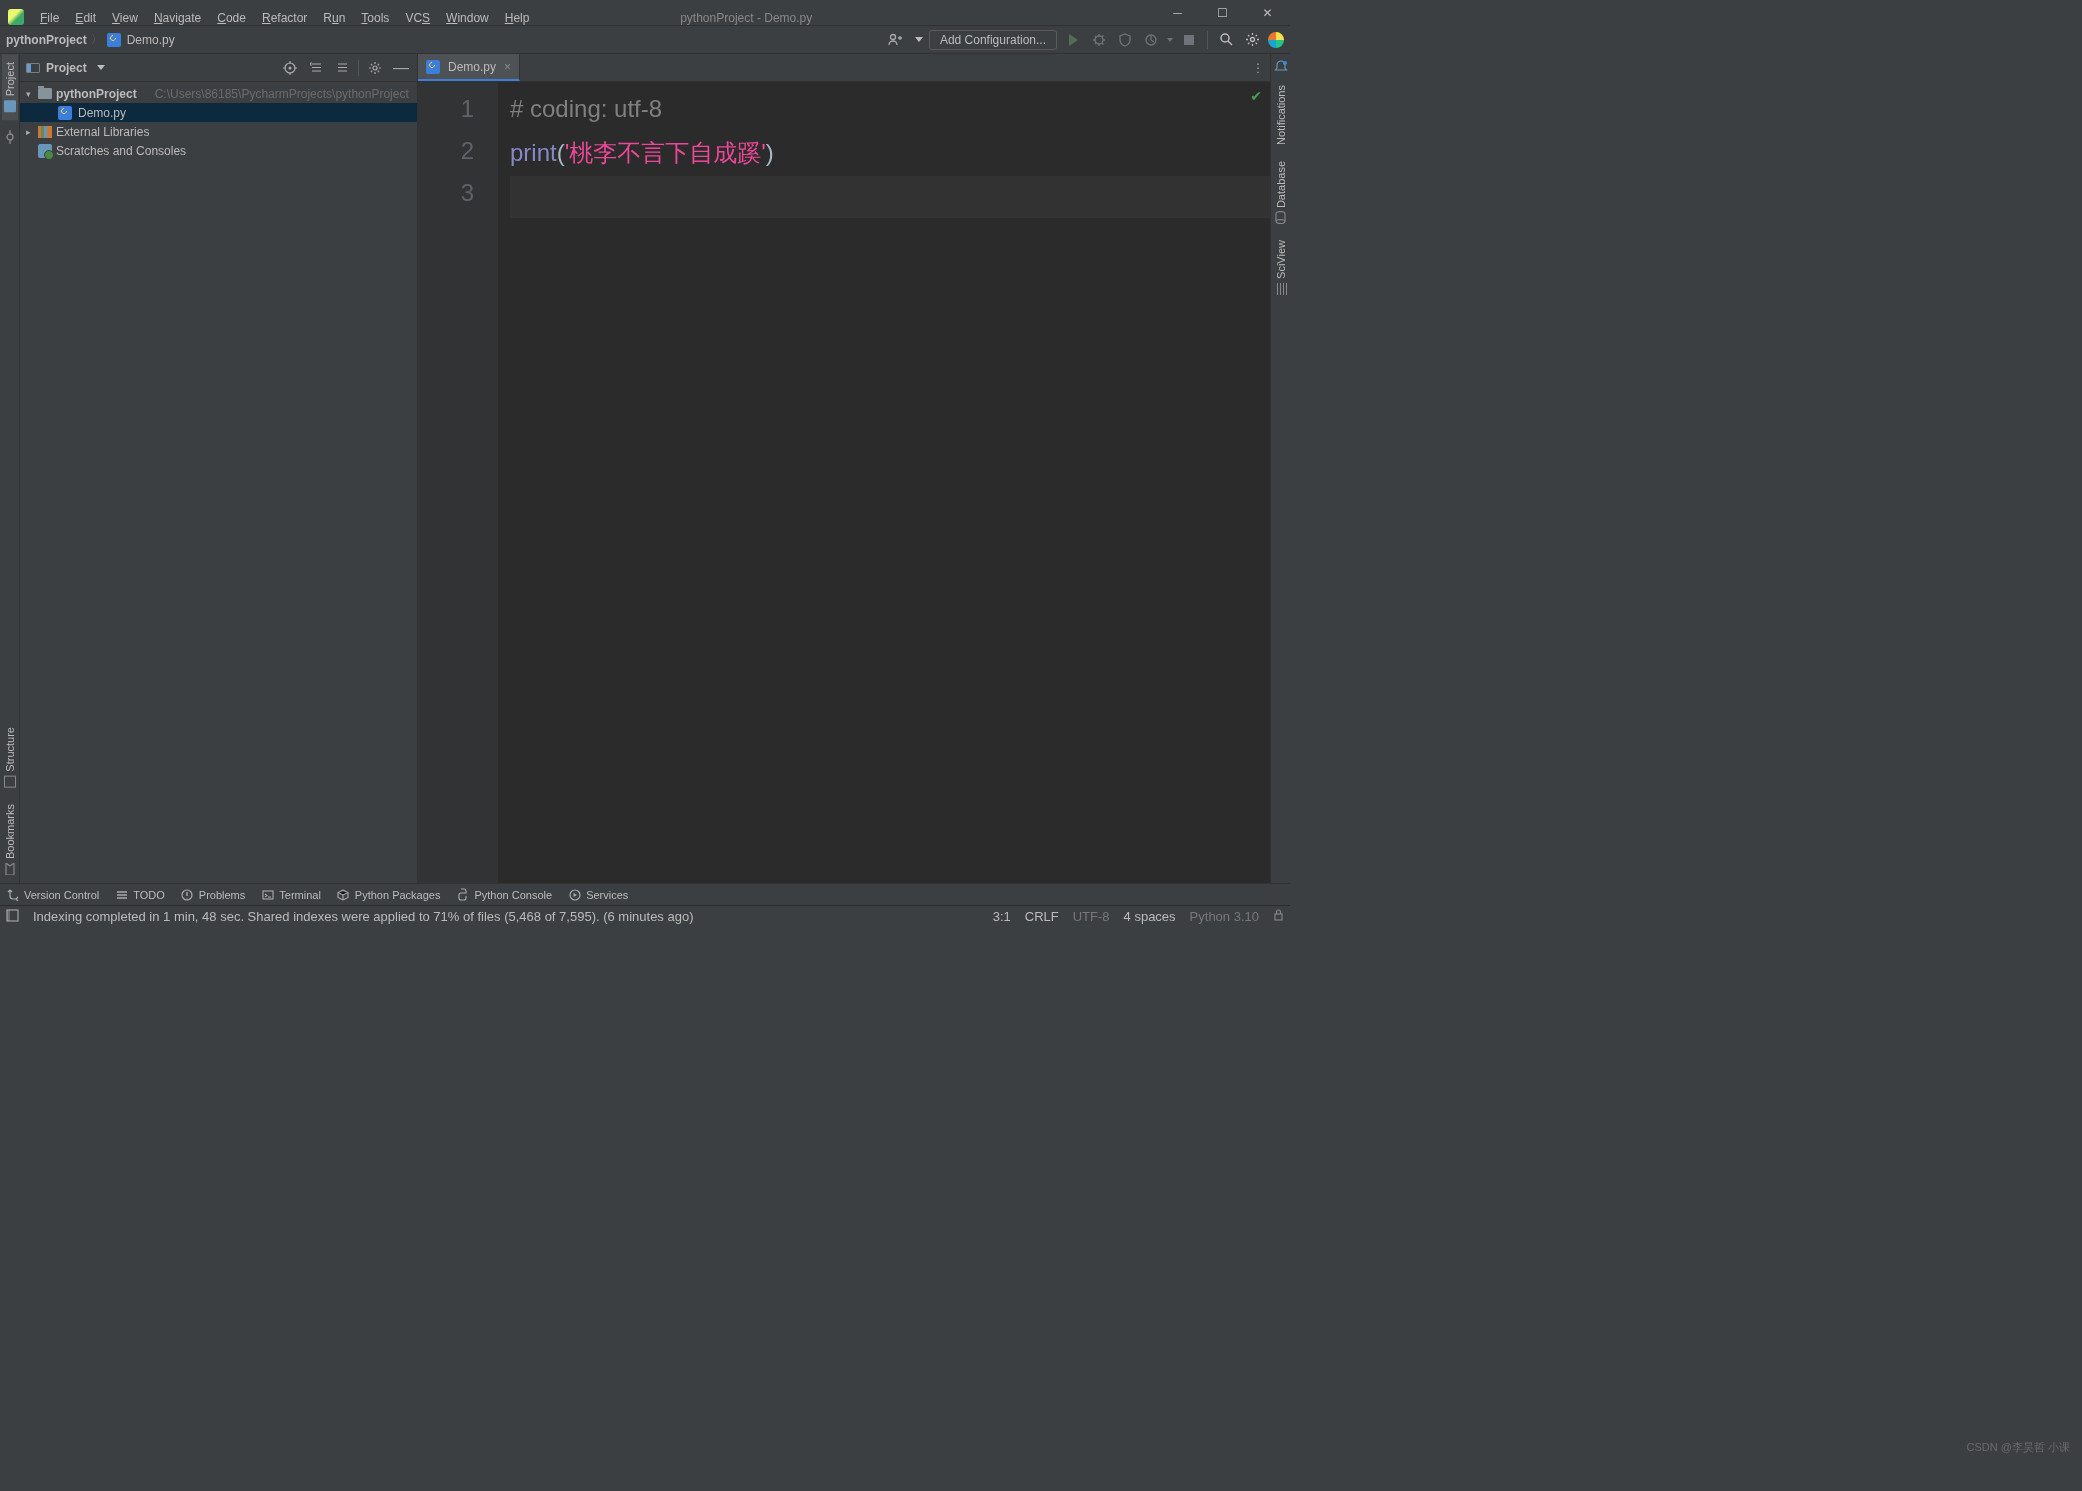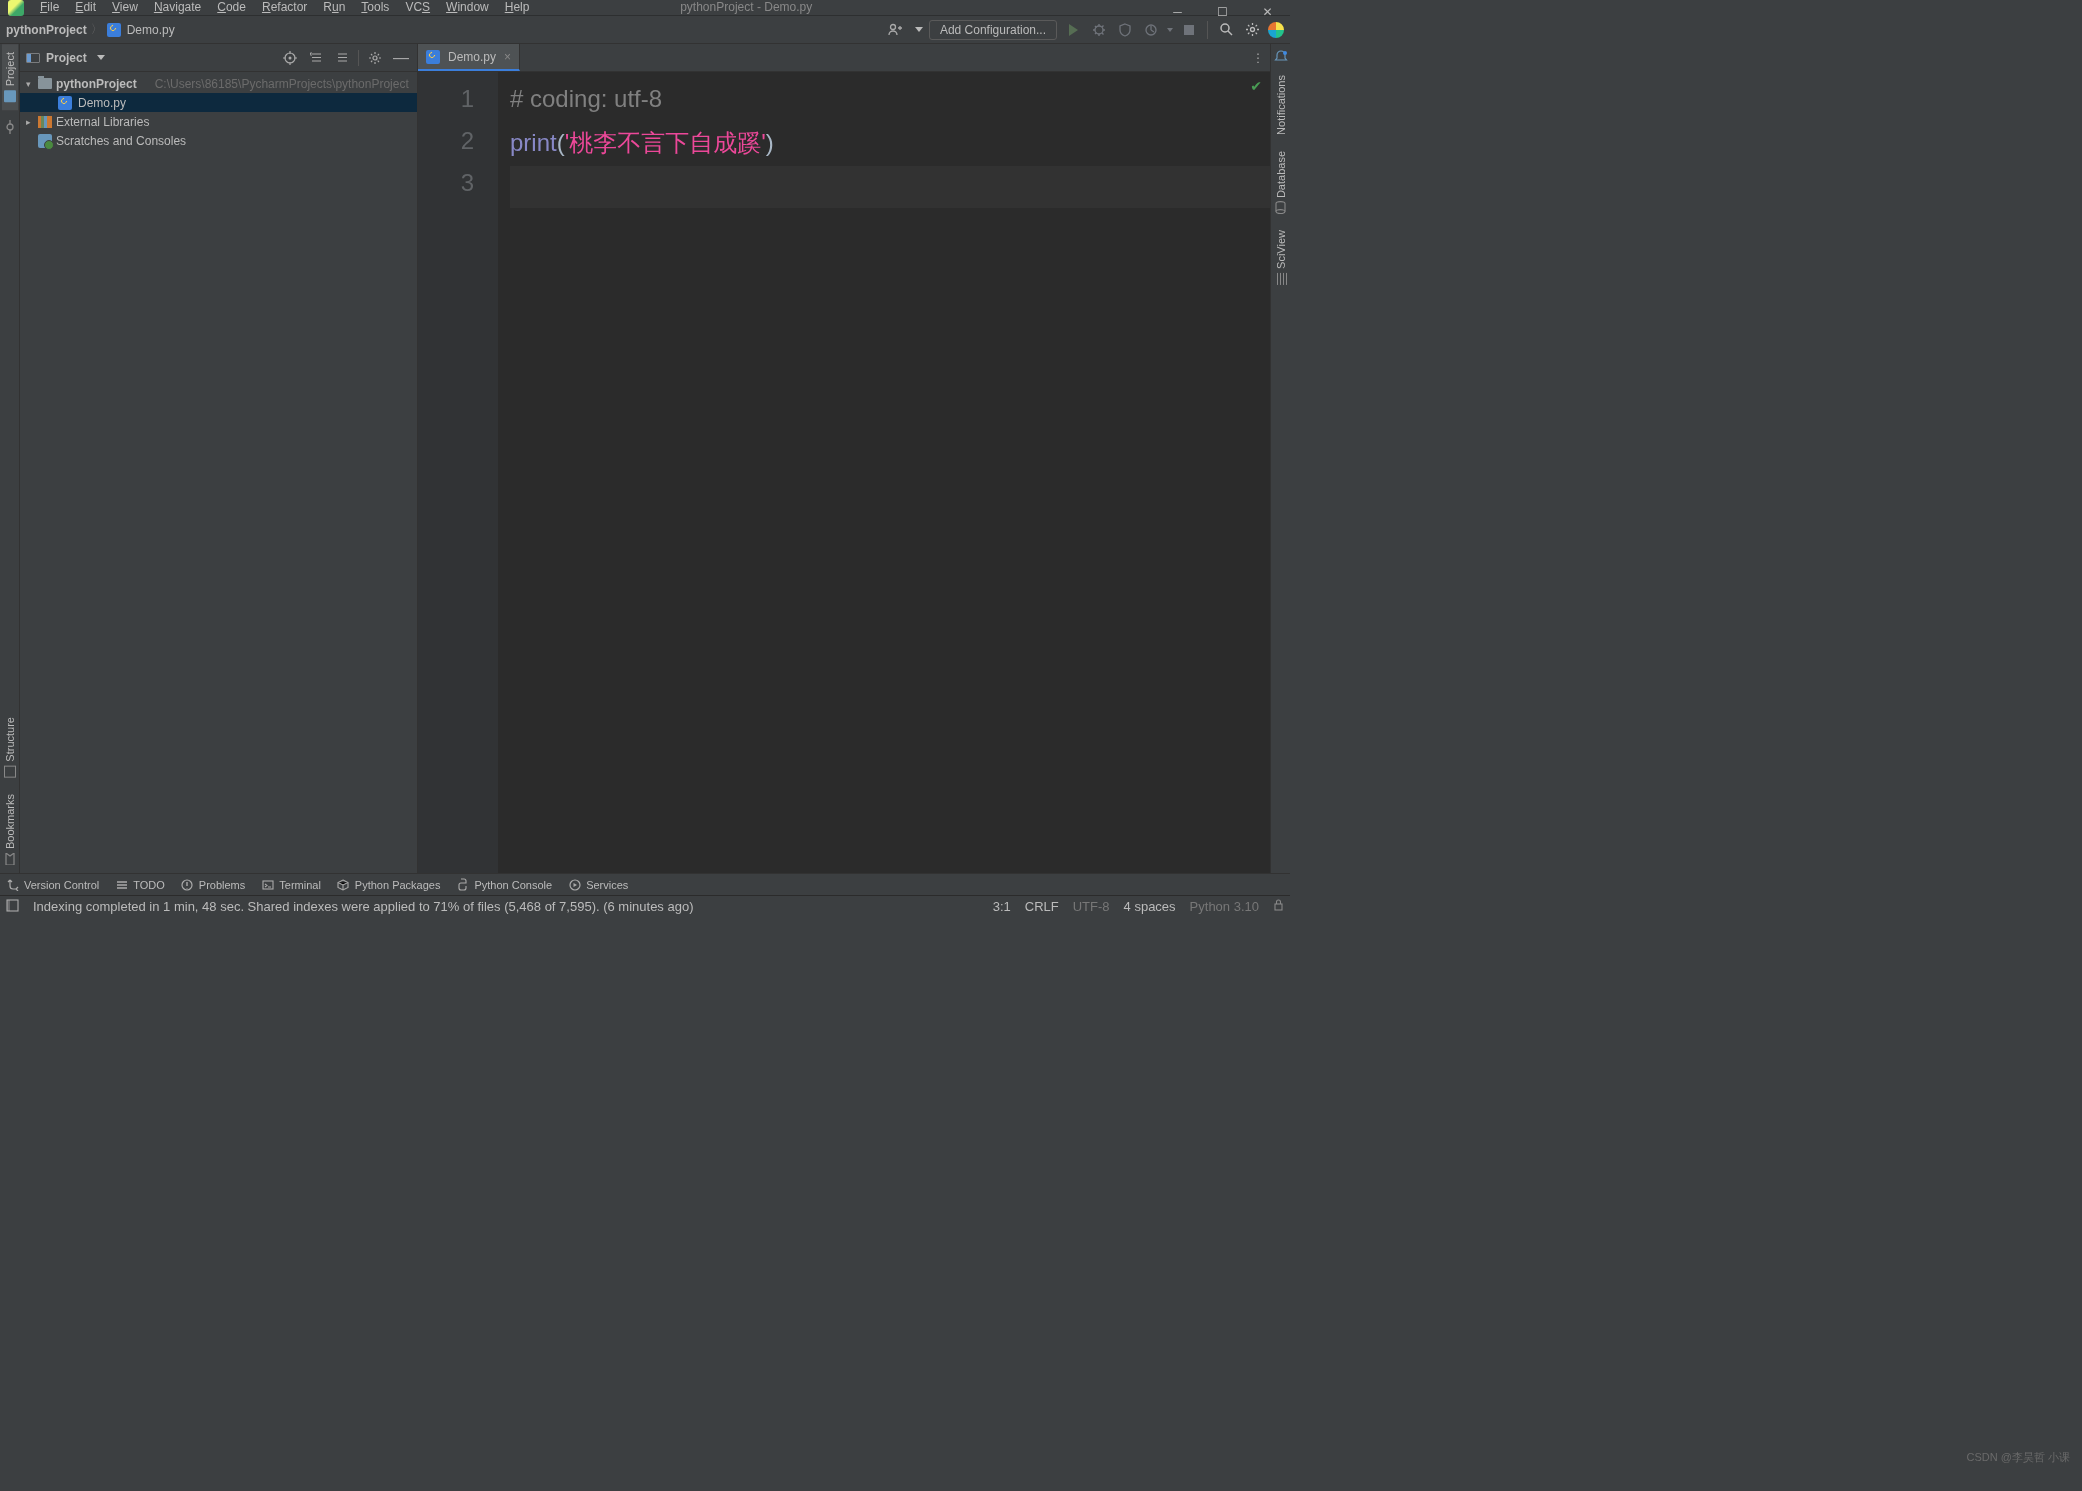--- a/index.html
+++ b/index.html
@@ -1,17 +1,17 @@
 <!DOCTYPE html>
 <html><head>
 <meta charset="utf-8">
 <style>
 * { margin: 0; padding: 0; box-sizing: border-box; font-family: "Segoe UI", Arial, sans-serif; }
 body { background: #3c3f41; color: #bbbbbb; font-size: 12px; overflow: hidden; width: 1290px; height: 925px; }
-.titlebar { height: 16px; background: #3c3f41; display: flex; align-items: flex-start; border-bottom: 1px solid #2d2f30; }
+.titlebar { height: 26px; background: #3c3f41; display: flex; align-items: flex-end; border-bottom: 1px solid #2d2f30; }
 .app-icon { width: 16px; height: 16px; margin: 0 8px 0 8px; background: linear-gradient(135deg,#ecf770 40%,#3da868 60%); border-radius: 3px; }
 .menu { display: flex; }
 .menu span { padding: 0 8px; cursor: pointer; color: #bbb; }
 .menu span u { text-decoration: underline; }
 .title-text { flex: 1; text-align: center; color: #888; margin-left: -200px; }
 .win-controls { display: flex; margin-left: auto; }
 .win-controls div { width: 45px; height: 24px; display: flex; align-items: center; justify-content: center; color: #bbb; cursor: pointer; }
 
 .navbar { height: 28px; background: #3c3f41; display: flex; align-items: center; padding: 0 6px; border-bottom: 1px solid #323232; }
 .breadcrumb { display: flex; align-items: center; gap: 4px; }
@@ -73,21 +73,21 @@
 
 .right-rail { width: 20px; background: #3c3f41; border-left: 1px solid #323232; display: flex; flex-direction: column; align-items: center; }
 
 .toolwin-bar { height: 22px; background: #3c3f41; border-top: 1px solid #323232; display: flex; align-items: center; padding: 0 6px; gap: 16px; }
 .tw-item { display: flex; align-items: center; gap: 5px; color: #bbb; cursor: pointer; font-size: 11px; }
 .tw-icon { width: 13px; height: 13px; display: inline-flex; align-items: center; justify-content: center; }
 
 .statusbar { height: 22px; background: #3c3f41; border-top: 1px solid #2b2b2b; display: flex; align-items: center; padding: 0 6px; font-size: 13px; gap: 14px; }
 .statusbar .spacer { flex: 1; }
 .sb-dim { color: #777; }
-.watermark { position: absolute; right: 12px; bottom: 26px; color: #6a6a6a; font-size: 11px; }
+.watermark { position: absolute; right: 12px; bottom: 36px; color: #6a6a6a; font-size: 11px; }
 </style>
 </head>
 <body>
 
 <div class="titlebar">
   <div class="app-icon"></div>
   <div class="menu">
     <span><u>F</u>ile</span>
     <span><u>E</u>dit</span>
     <span><u>V</u>iew</span>

